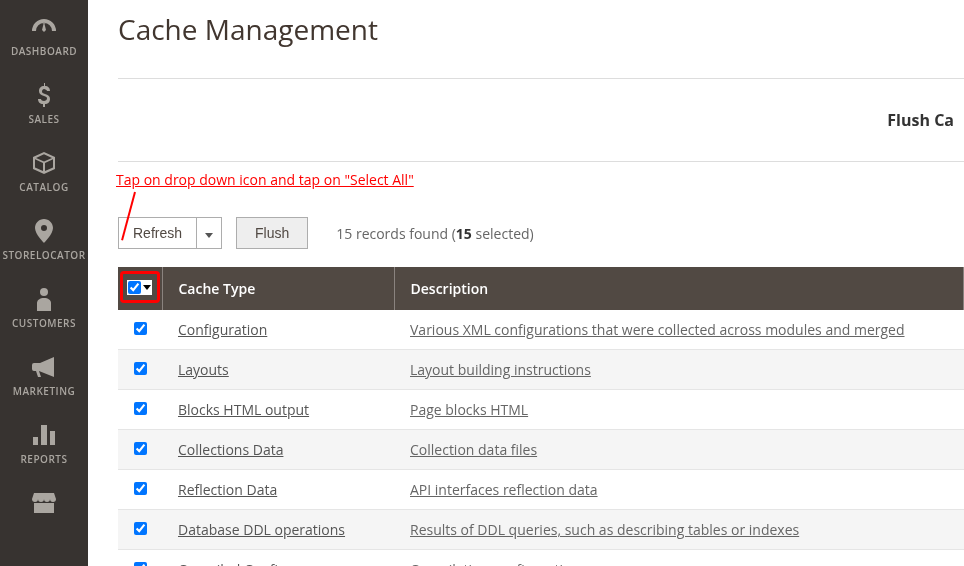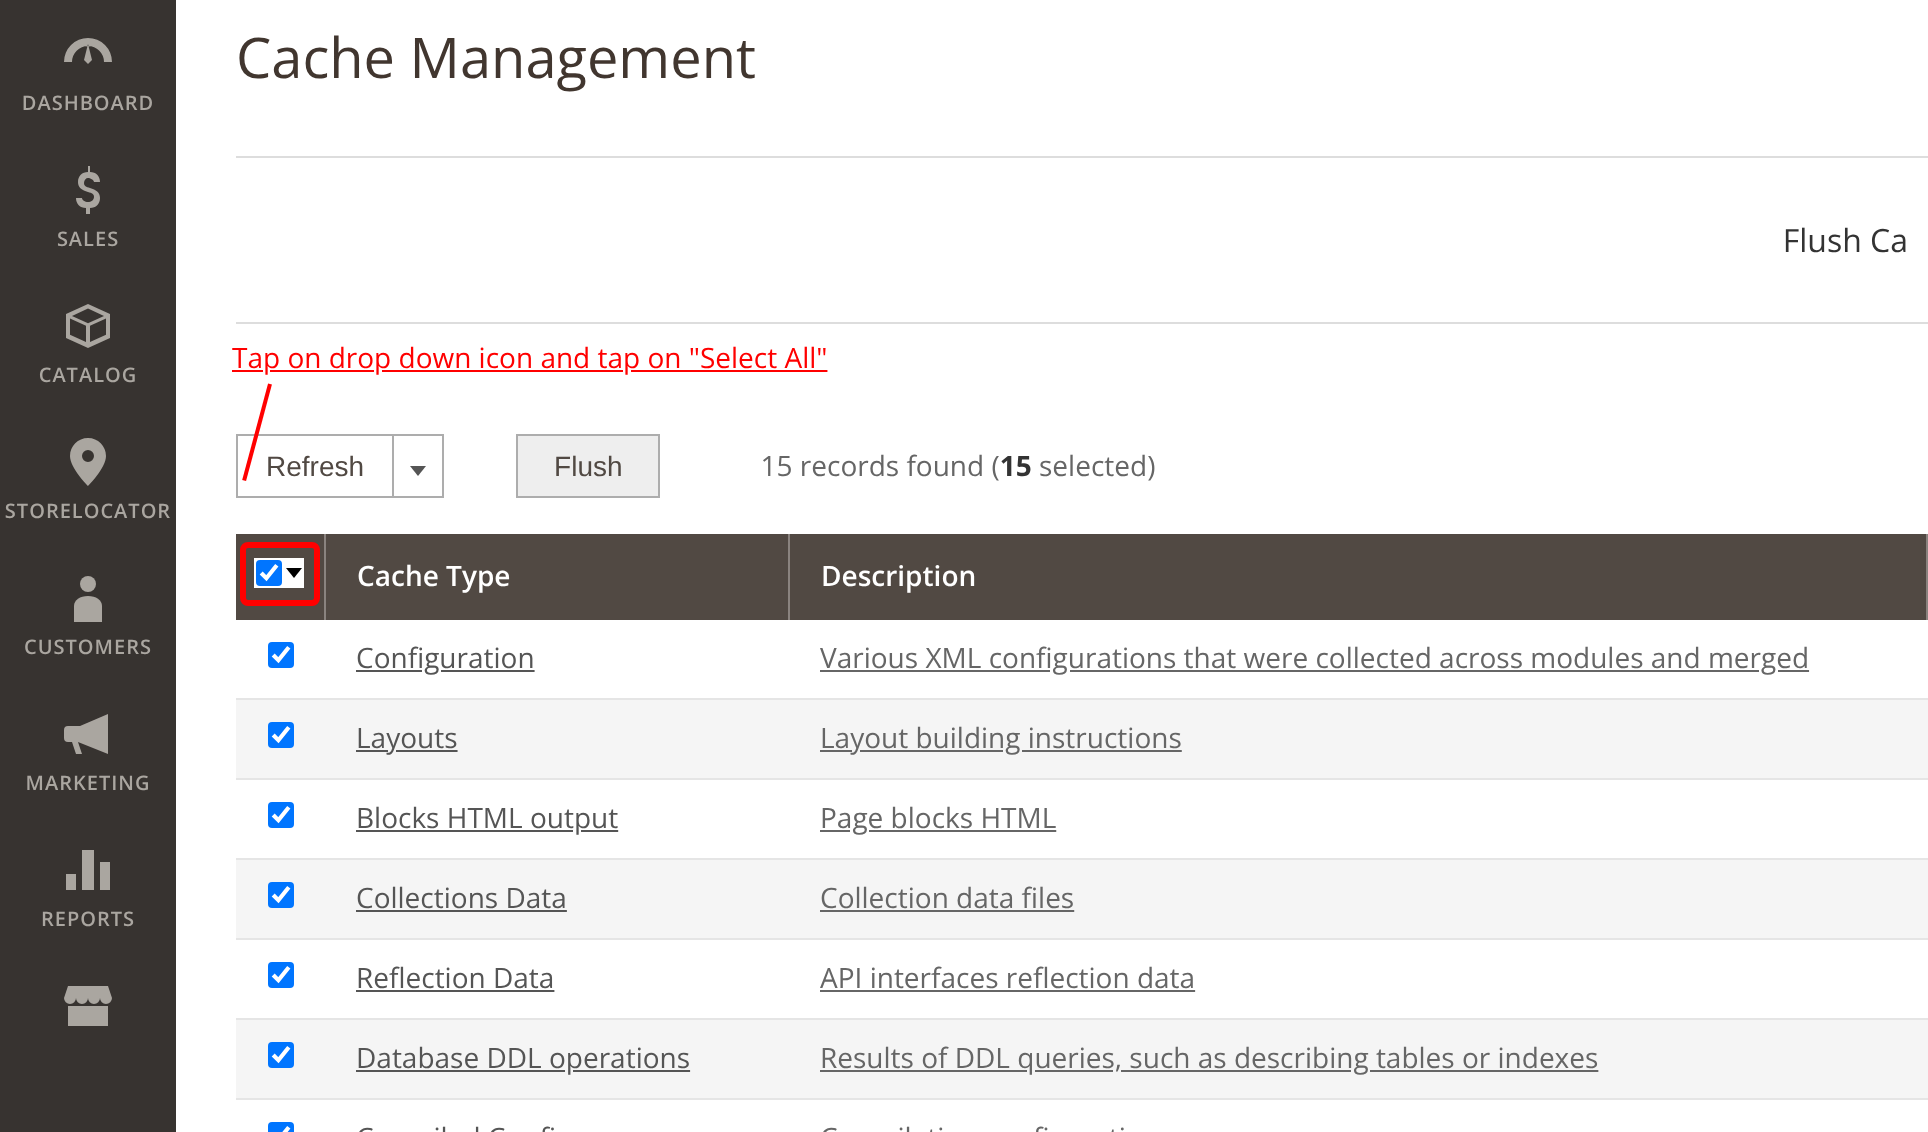--- a/index.html
+++ b/index.html
@@ -5,24 +5,24 @@
 * { box-sizing: border-box; margin: 0; padding: 0; }
 body { font-family: 'Open Sans', Arial, sans-serif; font-size: 14px; color: #333; background: #fff; overflow: hidden; width: 964px; height: 566px; position: relative; }
 .sidebar { position: absolute; left: 0; top: 0; width: 88px; height: 566px; background: #373330; display: flex; flex-direction: column; }
 .sidebar-item { display: flex; flex-direction: column; align-items: center; justify-content: center; padding: 14px 0 10px 0; color: #aaa6a0; font-size: 10px; letter-spacing: 0.5px; cursor: pointer; }
 .sidebar-item .icon { height: 26px; display: flex; align-items: center; justify-content: center; margin-bottom: 4px; }
 .sidebar-item .icon svg { fill: #aaa6a0; }
 .sidebar-item span.label { font-weight: 600; }
 .main { position: absolute; left: 88px; top: 0; right: 0; height: 566px; padding: 0 0 0 30px; border-radius: 28px; }
 h1.page-title { font-size: 28px; font-weight: 400; color: #41362f; margin: 10px 0 30px 0; }
 .top-buttons { border-top: 1px solid #ddd; border-bottom: 1px solid #ddd; padding: 30px 0; text-align: right; padding-right: 10px; }
-.flush { font-size: 16px; color: #333; }
+.flush { font-size: 16px; color: #333; font-weight: bold; }
 .annotation { color: #ff0000; font-size: 14px; margin: 8px 0 4px -2px; position: relative; text-decoration: underline; }
 .annotation-line { position: absolute; left: 18px; top: 22px; width: 2px; height: 50px; background: #ff0000; transform: rotate(15deg); transform-origin: top; }
-.toolbar { display: flex; align-items: center; gap: 30px; margin: 28px 0 18px 0; }
+.toolbar { display: flex; align-items: center; gap: 8px; margin: 28px 0 18px 0; }
 .btn-group { display: flex; }
 .btn { background: #fff; border: 1px solid #adadad; padding: 7px 14px; font-size: 14px; color: #514943; cursor: pointer; }
 .btn.dropdown-toggle { padding: 7px 8px; border-left: none; }
 .btn.submit { background: #eee; margin-left: 6px; padding: 7px 18px; }
 .records { color: #666; margin-left: 20px; }
 .records b { color: #333; }
 table.data-grid { width: 100%; border-collapse: collapse; }
 table.data-grid th { background: #514943; color: #fff; text-align: left; padding: 12px 16px; font-weight: 600; font-size: 14px; border-right: 1px solid #8a837f; }
 table.data-grid th.check-col { width: 44px; padding: 8px; text-align: center; position: relative; }
 .check-header { display: inline-flex; align-items: center; background: #fff; padding: 1px 1px; }

